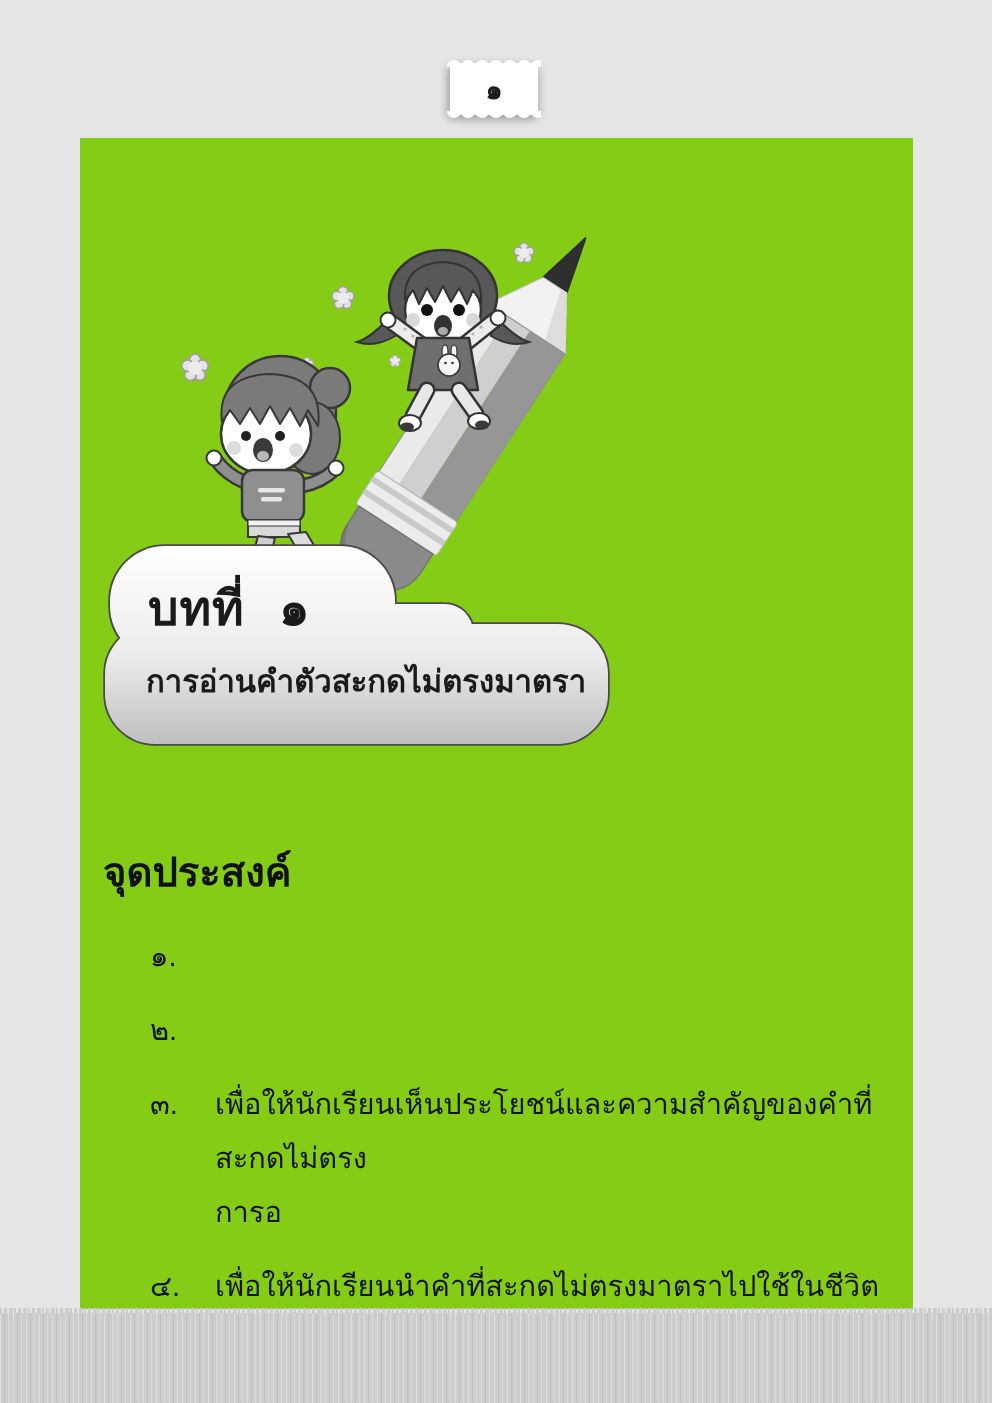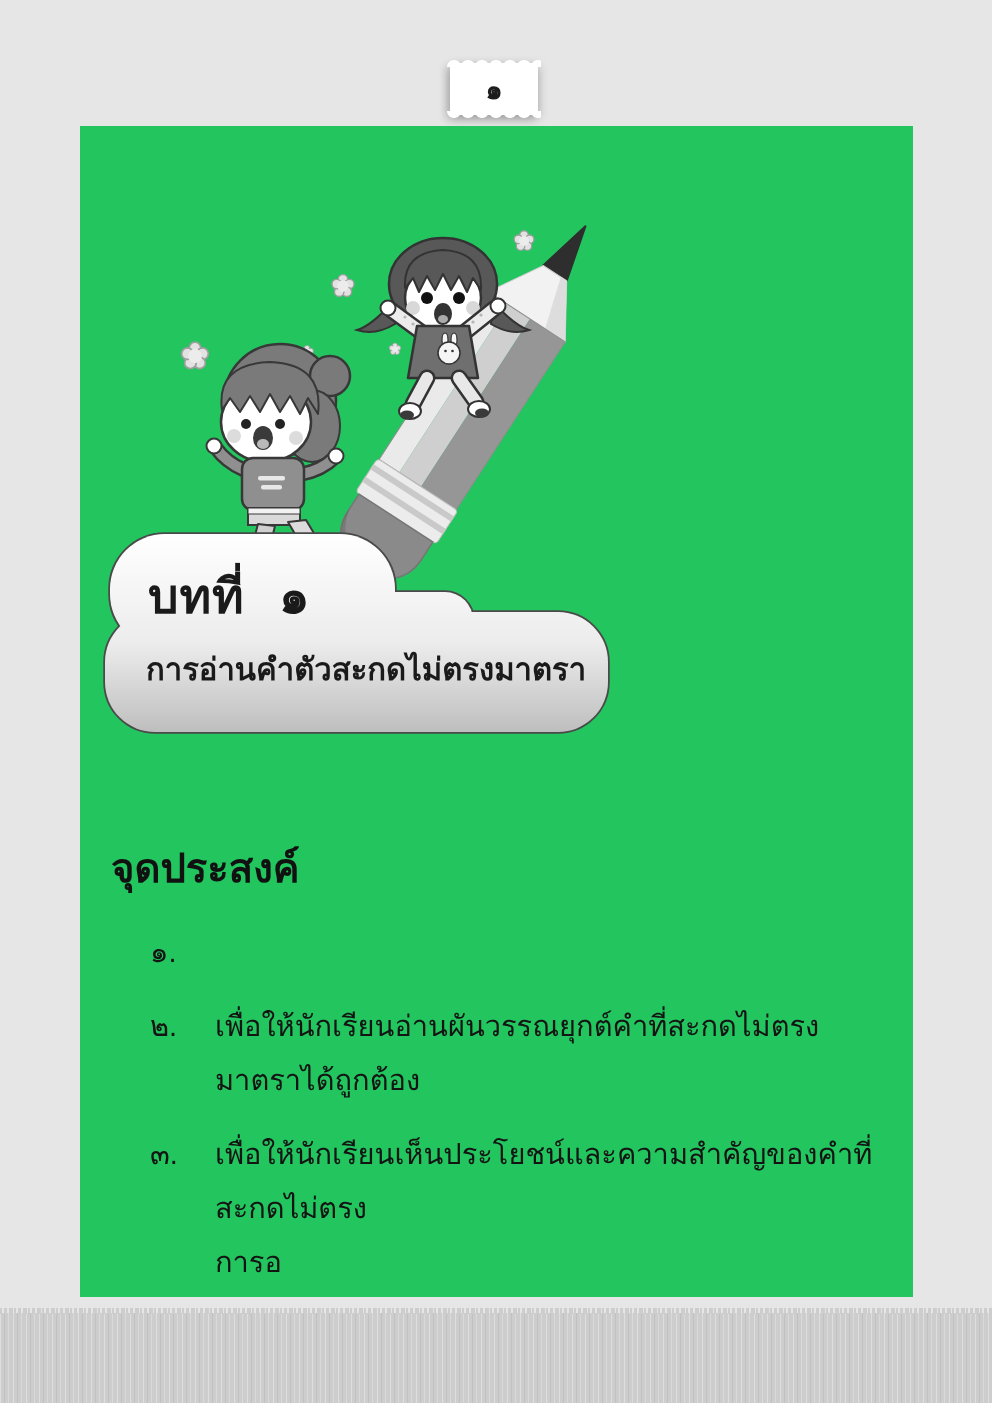--- a/index.html
+++ b/index.html
@@ -24,22 +24,22 @@
     background:radial-gradient(circle at 7px 10px,#ffffff 6.5px,rgba(255,255,255,0) 7.5px);
     background-size:14px 10px;background-repeat:repeat-x;
   }
   .page-num-box::after{
     content:"";position:absolute;left:-3px;right:-3px;bottom:-6px;height:10px;
     background:radial-gradient(circle at 7px 0px,#ffffff 6.5px,rgba(255,255,255,0) 7.5px);
     background-size:14px 10px;background-repeat:repeat-x;
   }
   
   .card{
-    position:absolute;left:80px;top:126px;width:833px;height:1171px;
-    background:#22c55e;
+    position:absolute;left:80px;top:138px;width:833px;height:1171px;
+    background:#84cc16;
   }
   .illustration{
     position:absolute;left:60px;top:80px;width:500px;height:420px;
   }
   
   .bubble{
     position:absolute;left:20px;top:400px;width:515px;height:212px;
   }
   .bubble svg{position:absolute;left:0;top:0;}
   .bubble-line1{
@@ -47,21 +47,21 @@
     font-size:48px;font-weight:bold;color:#1a1a1a;
     word-spacing:20px;letter-spacing:1px;
   }
   .bubble-line2{
     position:absolute;left:46px;top:118px;
     font-size:31px;font-weight:bold;color:#1a1a1a;text-align:right;
   }
   
   .objectives{position:absolute;left:15px;top:700px;width:800px;}
   .objectives h1{
-    margin:16px;font-size:40px;line-height:52px;font-weight:bold;color:#111;
+    margin:8px;font-size:40px;line-height:52px;font-weight:bold;color:#111;
   }
   .obj-list{margin-top:31px;}
   .obj-item{display:flex;font-size:29px;line-height:54px;margin-bottom:20px;color:#141414;}
   .obj-num{flex:0 0 65px;margin-left:55px;}
   .obj-text{flex:1;}
   .obj-text span{display:block;}
   
   .bottom-band{
     position:absolute;left:0;top:1313px;width:992px;height:90px;
     background-color:#cdcdcd;
@@ -211,23 +211,20 @@
   </div>
 
   <div class="objectives">
     <h1>จุดประสงค์</h1>
     <div class="obj-list">
       <div class="obj-item">
         <span class="obj-num">๑.</span>
       </div>
       <div class="obj-item">
         <span class="obj-num">๒.</span>
-        <span class="obj-text">
-            <span>เพื่อให้นักเรียนอ่านผันวรรณยุกต์คำที่สะกดไม่ตรงมาตราได้ถูกต้อง</span>
-          </span>
       </div>
       <div class="obj-item">
         <span class="obj-num">๓.</span>
         <span class="obj-text">
             <span>เพื่อให้นักเรียนเห็นประโยชน์และความสำคัญของคำที่สะกดไม่ตรง</span>
             <span>การอ</span>
           </span>
       </div>
       <div class="obj-item">
         <span class="obj-num">๔.</span>

